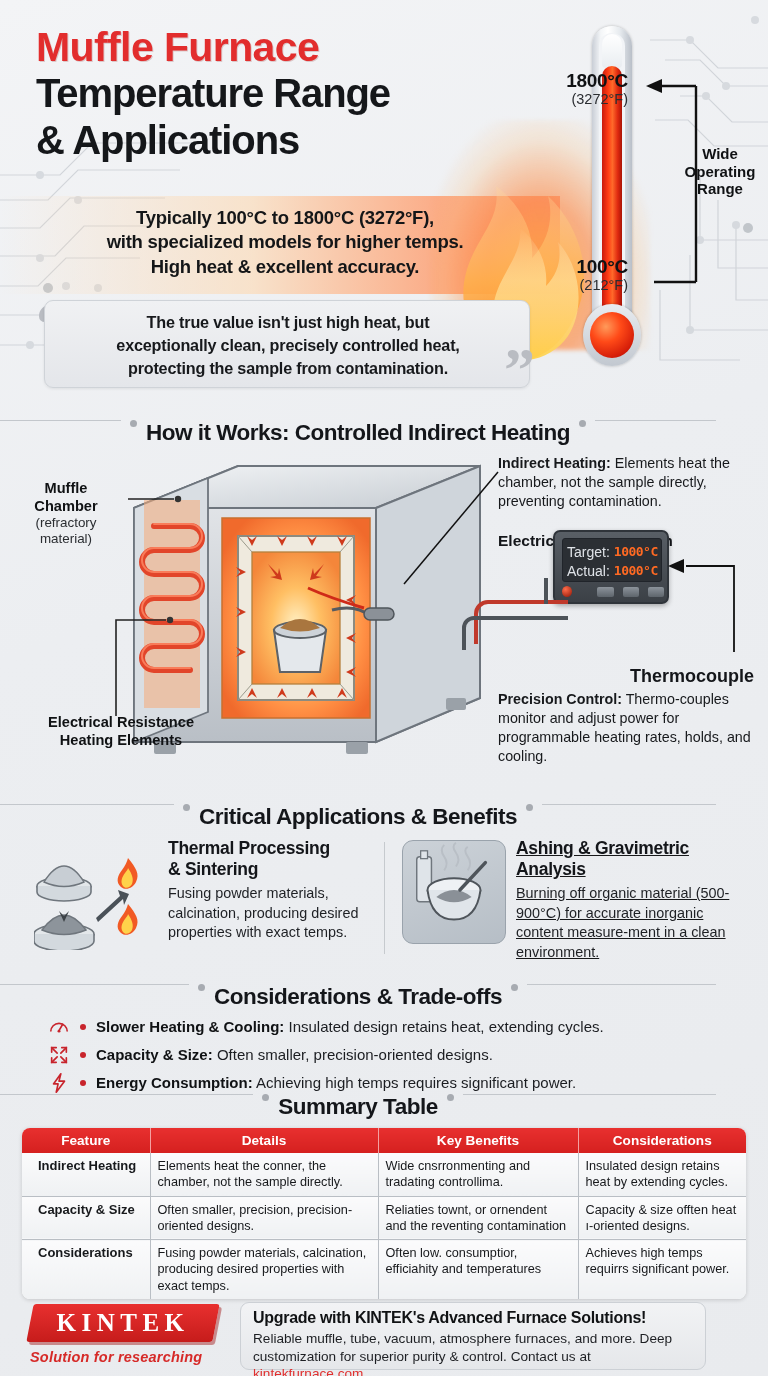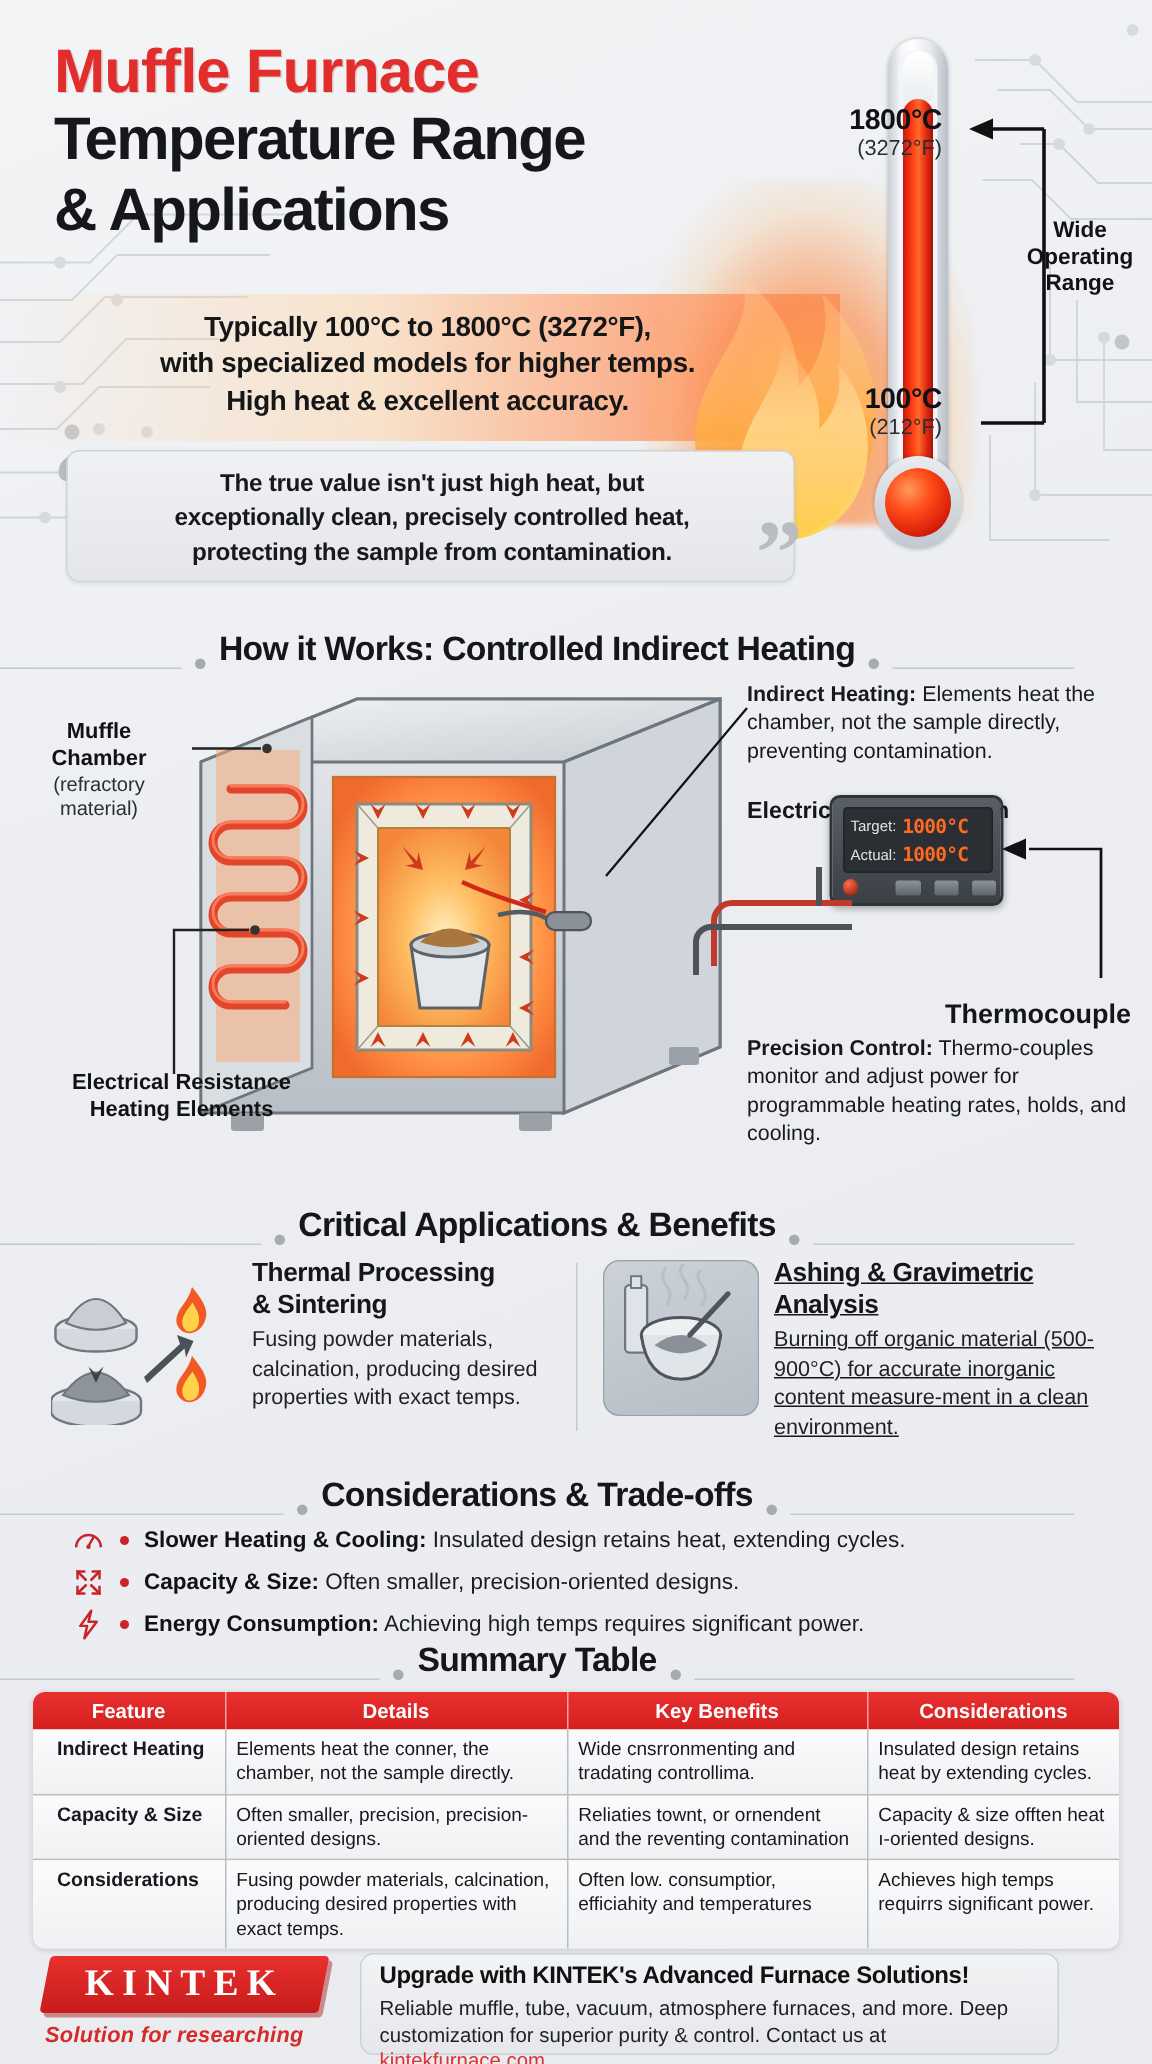--- a/index.html
+++ b/index.html
@@ -95,21 +95,21 @@
   .tlabel .c { font-size:19px; font-weight:bold; color:#101214; letter-spacing:-.3px; }
   .tlabel .f { font-size:14.5px; color:#2a2d31; margin-top:-1px; }
   .tlabel.top { left:518px; top:70px; }
   .tlabel.bottom { left:518px; top:256px; }
   .wide-range {
     position:absolute; left:678px; top:145px; width:84px; text-align:center;
     font-size:15px; font-weight:bold; line-height:1.18; color:#101214;
   }
 
   
-  .sec-head { position:absolute; left:0; width:716px; display:flex; align-items:flex-end; gap:9px; }
+  .sec-head { position:absolute; left:0; width:716px; display:flex; align-items:flex-start; gap:9px; }
   .sec-head .line { flex:1; height:1px; background:#c3c7cc; }
   .sec-head .dot { width:7px; height:7px; border-radius:50%; background:#a7abb1; flex:none; }
   .sec-head .txt { font-size:22.5px; font-weight:bold; color:#14161a; letter-spacing:-.5px; white-space:nowrap; }
 
   
   .works { position:absolute; left:0; top:408px; width:768px; height:390px; }
   .furnace { position:absolute; left:118px; top:52px; width:370px; height:300px; }
   .callout { position:absolute; font-size:14.3px; line-height:1.33; color:#17191c; }
   .callout b { font-weight:bold; }
   .lbl-bold { font-size:14.6px; font-weight:bold; color:#101214; line-height:1.2; }
@@ -119,21 +119,21 @@
     position:absolute; left:553px; top:122px; width:116px; height:74px;
     border-radius:7px; background:linear-gradient(180deg,#595f66,#3b4046);
     border:2px solid #2f343a; box-shadow:0 2px 5px rgba(0,0,0,.3);
   }
   .ctrl-screen {
     position:absolute; left:7px; top:6px; width:100px; height:44px;
     border-radius:3px; background:#2b2f34; border:1px solid #20242a;
     padding:3px 4px;
   }
   .ctrl-row { display:flex; align-items:center; gap:4px; height:19px; }
-  .ctrl-row .k { font-size:10px; color:#dfe3e8; }
+  .ctrl-row .k { font-size:14px; color:#dfe3e8; }
   .ctrl-row .v { font-size:13px; font-weight:bold; color:#ff6a23;
                  font-family:"DejaVu Sans Mono", monospace; letter-spacing:-.5px; }
   .ctrl-btns { position:absolute; left:7px; top:54px; width:102px; display:flex; align-items:center; gap:5px; }
   .ctrl-led { width:11px; height:11px; border-radius:50%; background:radial-gradient(circle at 35% 30%,#ff6c4a,#8d1405); }
   .ctrl-b { width:17px; height:10px; border-radius:2px; background:linear-gradient(180deg,#8c939b,#5e656c); margin-left:4px; }
 
   
   .apps { position:absolute; left:0; top:798px; width:768px; height:178px; }
   .app-col { position:absolute; top:40px; }
   .app-title { font-size:17.5px; font-weight:bold; line-height:1.18; color:#14161a; letter-spacing:-.3px; }

